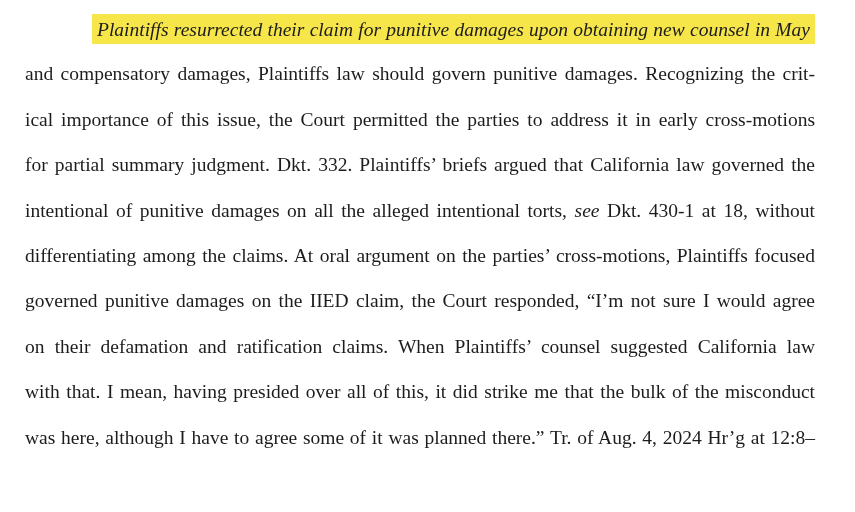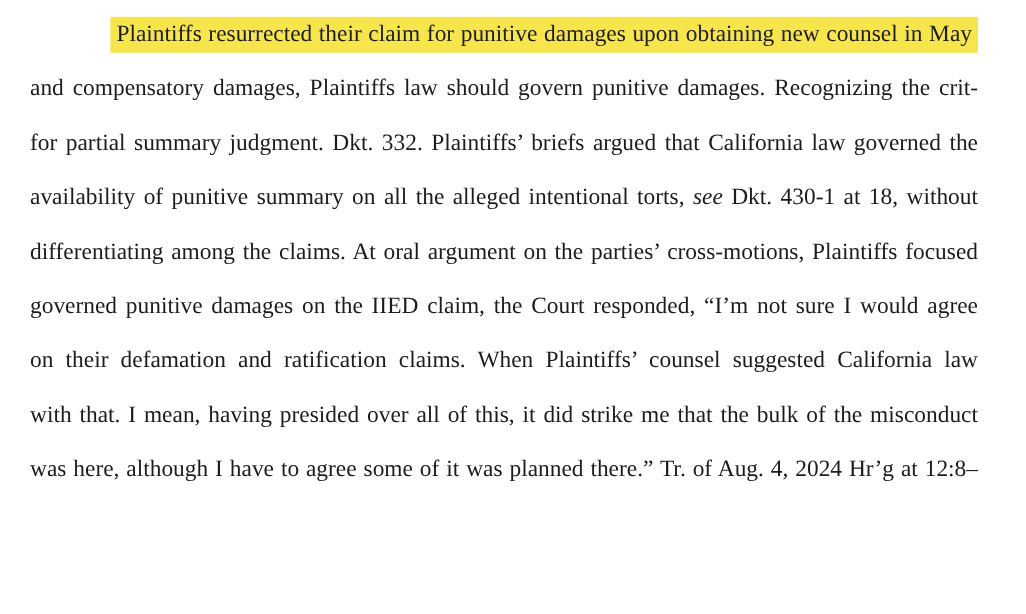--- a/index.html
+++ b/index.html
@@ -31,20 +31,21 @@
   .line.indent {
     text-indent: 67px;
   }
   .seg.it {
     font-style: italic;
   }
   .seg.hl {
     background: var(--hl-color, #f7e64a);
     padding-top: 4.5px;
     padding-bottom: 5px;
+    font-style: italic;
   }
   .seg.hl.hl-first { padding-left: 5px; }
   .seg.hl.hl-last  { padding-right: 5px; }
   .line:not(.indent) .seg.hl.hl-first:first-child { margin-left: -4px; }
   .seg.ul {
     position: relative;
   }
   .seg.ul::after {
     content: "";
     position: absolute;
@@ -57,21 +58,22 @@
     box-shadow: 0 1px 0 rgba(160,50,35,0.45);
   }
 </style>
 </head>
 <body>
 
 <div class="doc">
   <div>
       <div class="line indent"><span class="seg hl hl-first hl-last">Plaintiffs resurrected their claim for punitive damages upon obtaining new counsel in May</span></div>
       <div class="line"><span class="seg">and compensatory damages, Plaintiffs law should govern punitive damages. Recognizing the crit-</span></div>
+      <div class="line"><span class="seg">ical importance of this issue, the Court permitted the parties to address it in early cross-motions</span></div>
       <div class="line"><span class="seg">for partial summary judgment. Dkt. 332. Plaintiffs’ briefs argued that California law governed the</span></div>
-      <div class="line"><span class="seg">availability of punitive summary on all the alleged intentional torts, </span><span class="seg it">see</span><span class="seg"> Dkt. 430-1 at 18, without</span></div>
+      <div class="line"><span class="seg">intentional of punitive damages on all the alleged intentional torts, </span><span class="seg it">see</span><span class="seg"> Dkt. 430-1 at 18, without</span></div>
       <div class="line"><span class="seg">differentiating among the claims. At oral argument on the parties’ cross-motions, Plaintiffs focused</span></div>
       <div class="line"><span class="seg">governed punitive damages on the IIED claim, the Court responded, “I’m not sure I would agree</span></div>
       <div class="line"><span class="seg">on their defamation and ratification claims. When Plaintiffs’ counsel suggested California law</span></div>
       <div class="line"><span class="seg">with that. I mean, having presided over all of this, it did strike me that the bulk of the misconduct</span></div>
       <div class="line"><span class="seg">was here, although I have to agree some of it was planned there.” Tr. of Aug. 4, 2024 Hr’g at 12:8–</span></div>
     </div>
 </div>
 
 </body></html>

